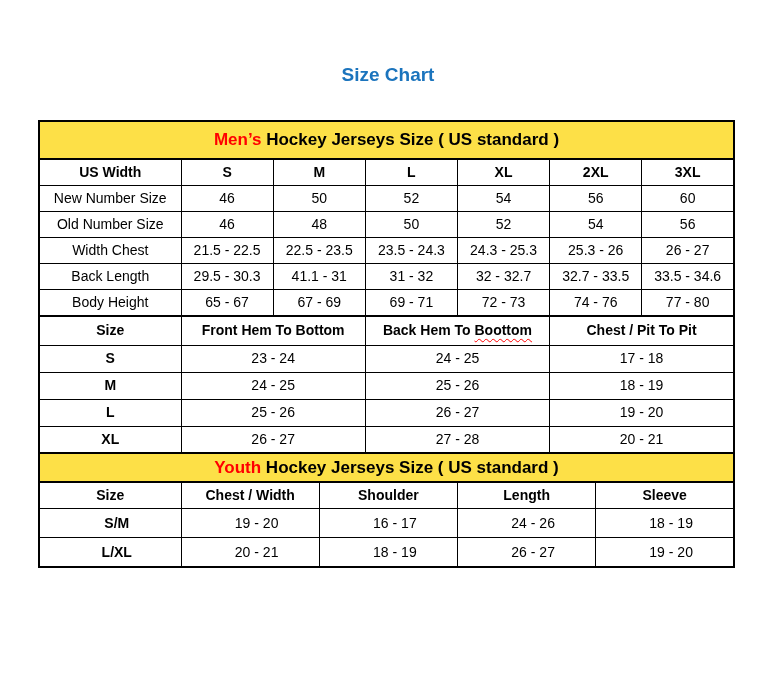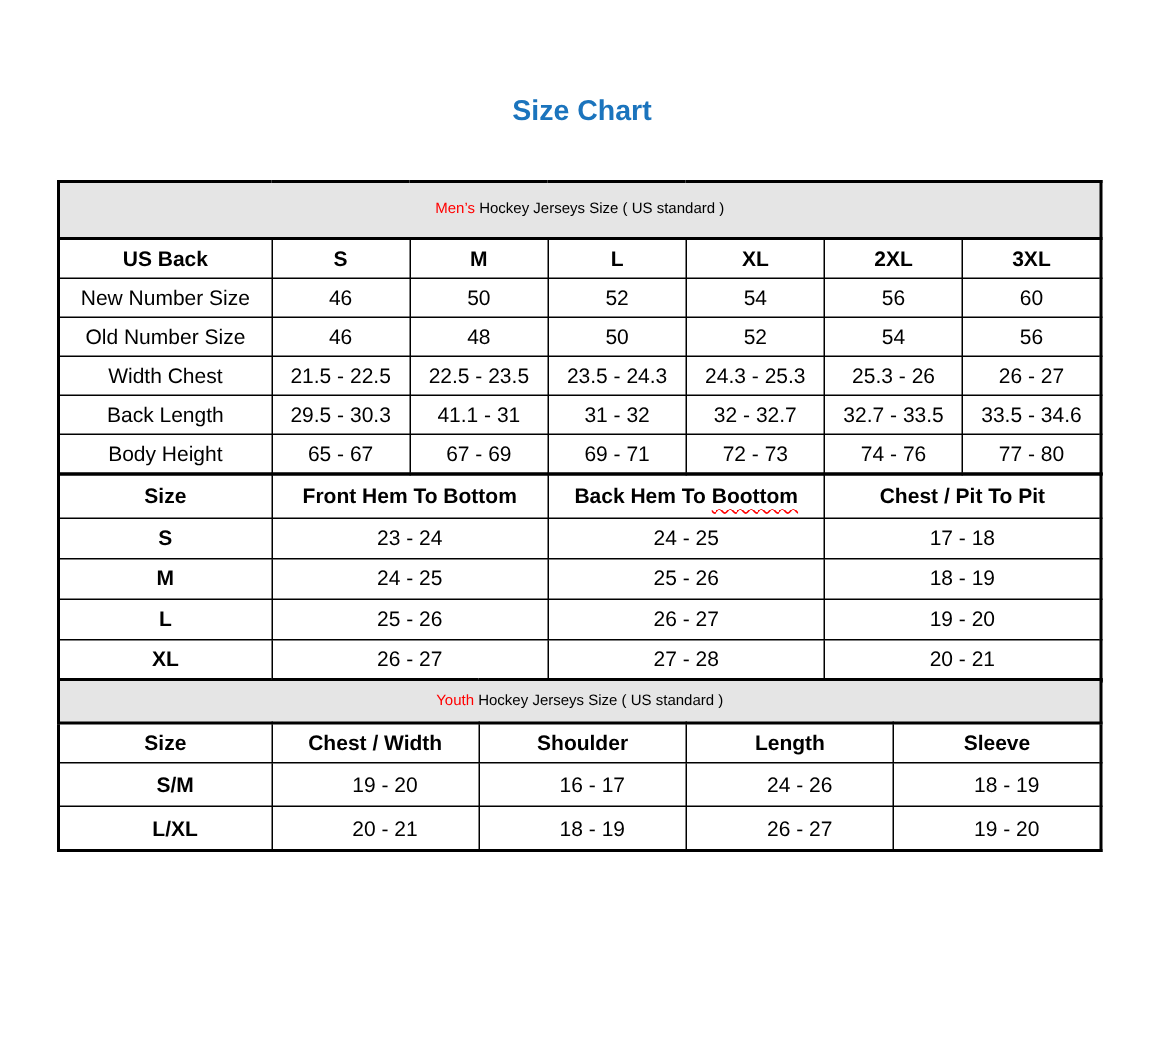--- a/index.html
+++ b/index.html
@@ -34,23 +34,23 @@
     text-align: center; vertical-align: middle;
     padding: 0 2px;
     font-size: 14px;
     line-height: 1.15;
     overflow: hidden; white-space: nowrap;
   }
 
   col.c0 { width: 142px; }
 
   tr.caption-row td {
-    background: #e5e5e5;
+    background: #fde047;
     border: 2.5px solid #000000;
-    font-weight: 400; font-size: 10px;
+    font-weight: 700; font-size: 17px;
   }
   .caption-highlight { color: #ff0000; }
 
   tr.cols th { font-weight: 700; }
   th.row-label { font-weight: 700; }
   #mens th.row-label { font-weight: 400; }
   td[data-name="data-cell"], #mens tbody th { font-weight: 400; }
 
   
   #mens  tr.caption-row td { height: 36px; }
@@ -88,21 +88,21 @@
           <col>
           <col>
           <col>
           <col>
         </colgroup>
       <thead>
         <tr class="caption-row" data-name="mens-caption-row">
           <td colspan="7" data-name="mens-caption"><span class="caption-highlight" data-name="caption-highlight">Men’s</span><span data-name="caption-text"> Hockey Jerseys Size ( US standard )</span></td>
         </tr>
         <tr class="cols" data-name="mens-header-row">
-            <th data-name="column-header"><span data-name="column-header-label">US Back</span></th>
+            <th data-name="column-header"><span data-name="column-header-label">US Width</span></th>
             <th data-name="column-header"><span data-name="column-header-label">S</span></th>
             <th data-name="column-header"><span data-name="column-header-label">M</span></th>
             <th data-name="column-header"><span data-name="column-header-label">L</span></th>
             <th data-name="column-header"><span data-name="column-header-label">XL</span></th>
             <th data-name="column-header"><span data-name="column-header-label">2XL</span></th>
             <th data-name="column-header"><span data-name="column-header-label">3XL</span></th>
           </tr>
       </thead>
       <tbody data-name="mens-body">
           <tr data-name="table-row">

